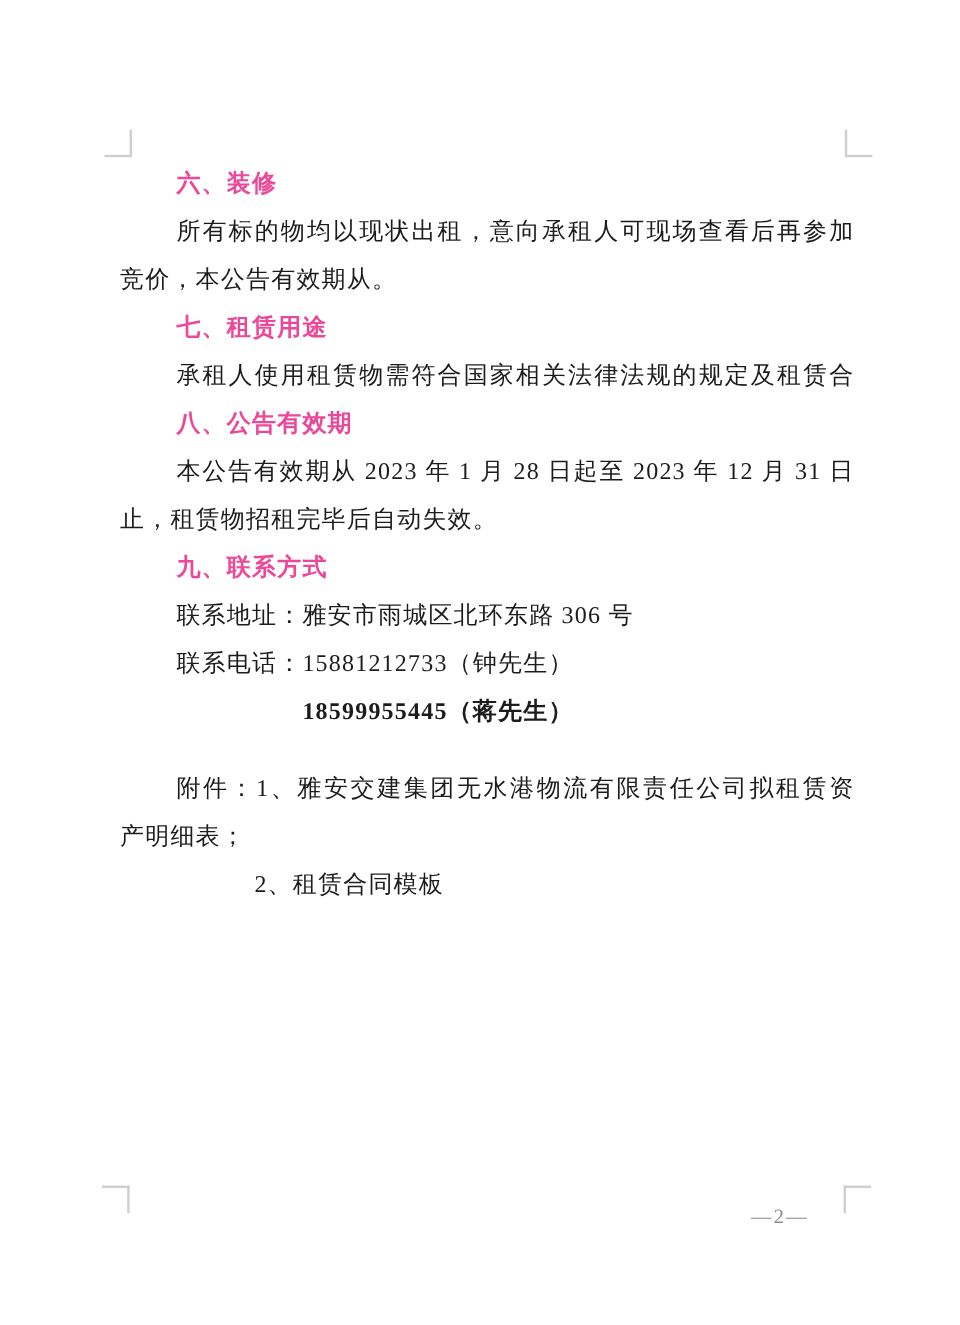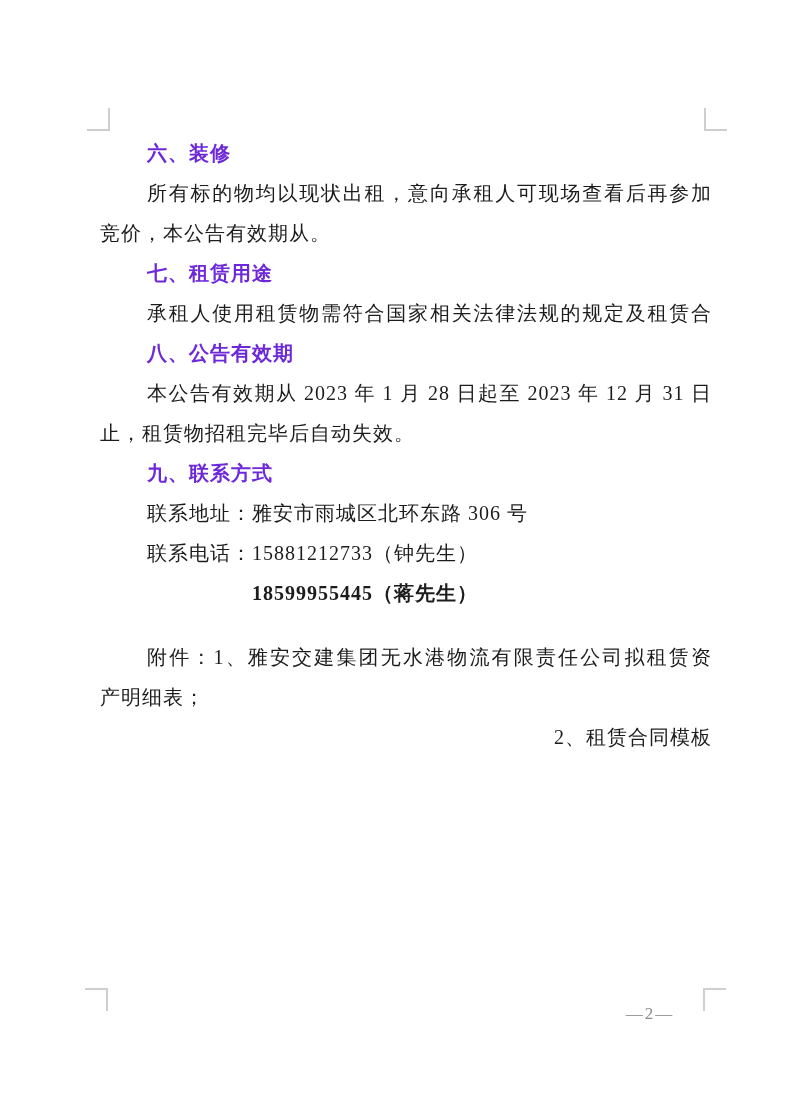--- a/index.html
+++ b/index.html
@@ -27,27 +27,27 @@
     letter-spacing: 1px;
   }
   .line {
     height: 40px;
     line-height: 40px;
     overflow: visible;
   }
   .line.heading {
     font-family: Liberation Sans, sans-serif;
     font-weight: bold;
-    color: #6d28d9;
+    color: #ec4899;
     text-indent: 47px;
   }
   .line.para { text-indent: 47px; }
   .line.flush { text-indent: 0; }
   .line.phone2 { padding-left: 152px; font-weight: bold; }
-  .line.attach2 { padding-left: 112px; text-align: right; }
+  .line.attach2 { padding-left: 112px; }
   .line.blank { height: 24px; }
   .line.fill {
     text-align: justify;
     text-align-last: justify;
   }
 
   
   .crop {
     position: absolute;
     width: 23px;

